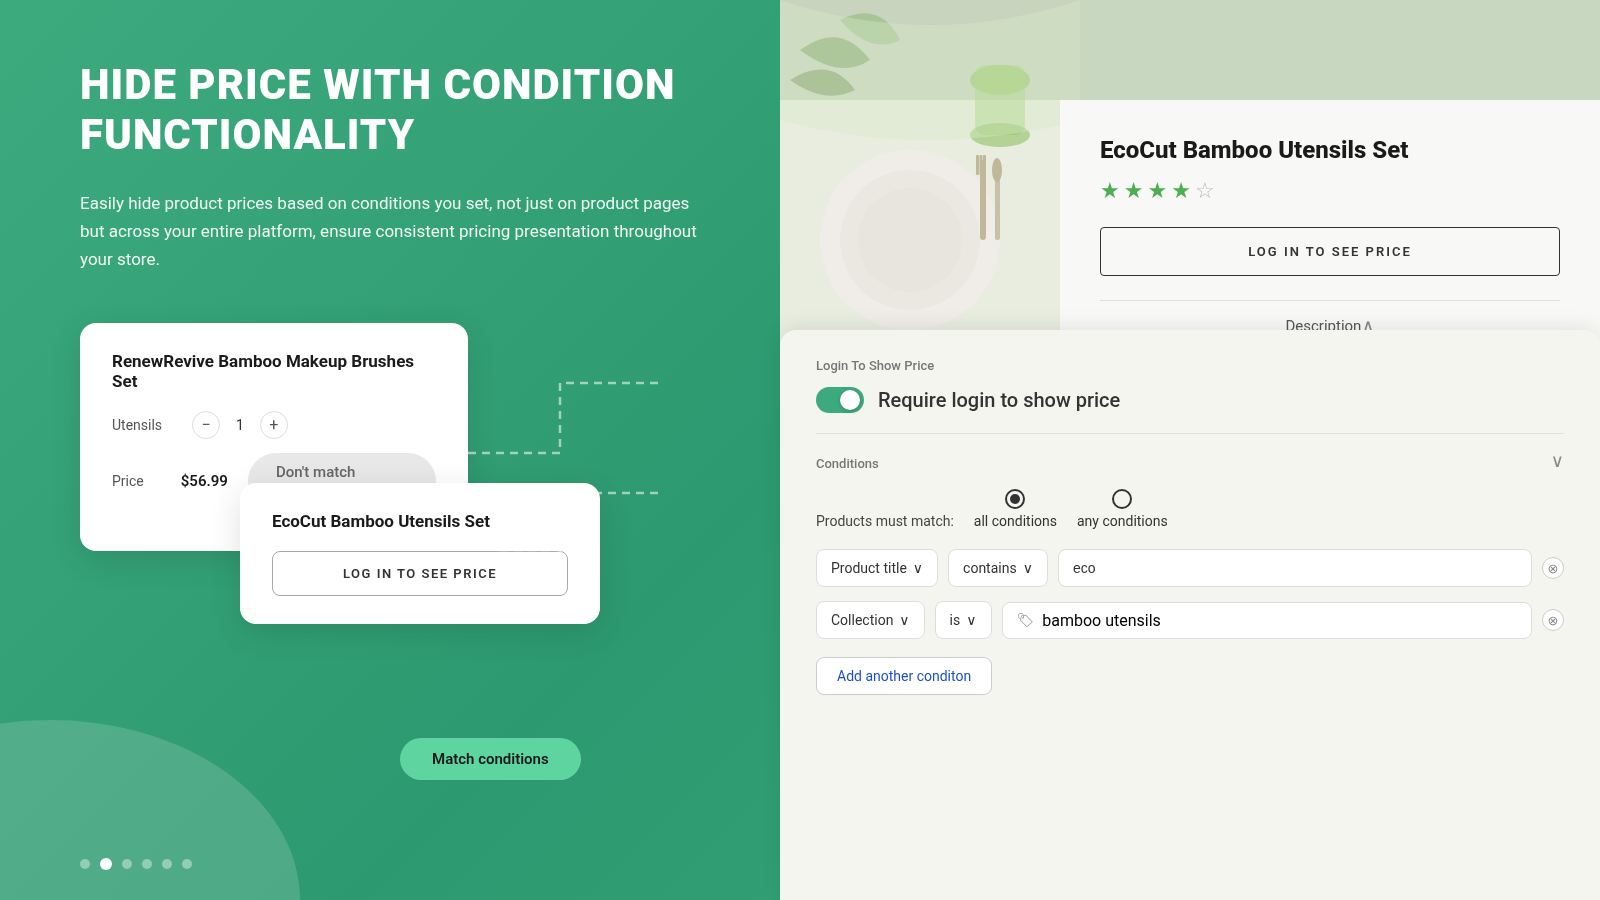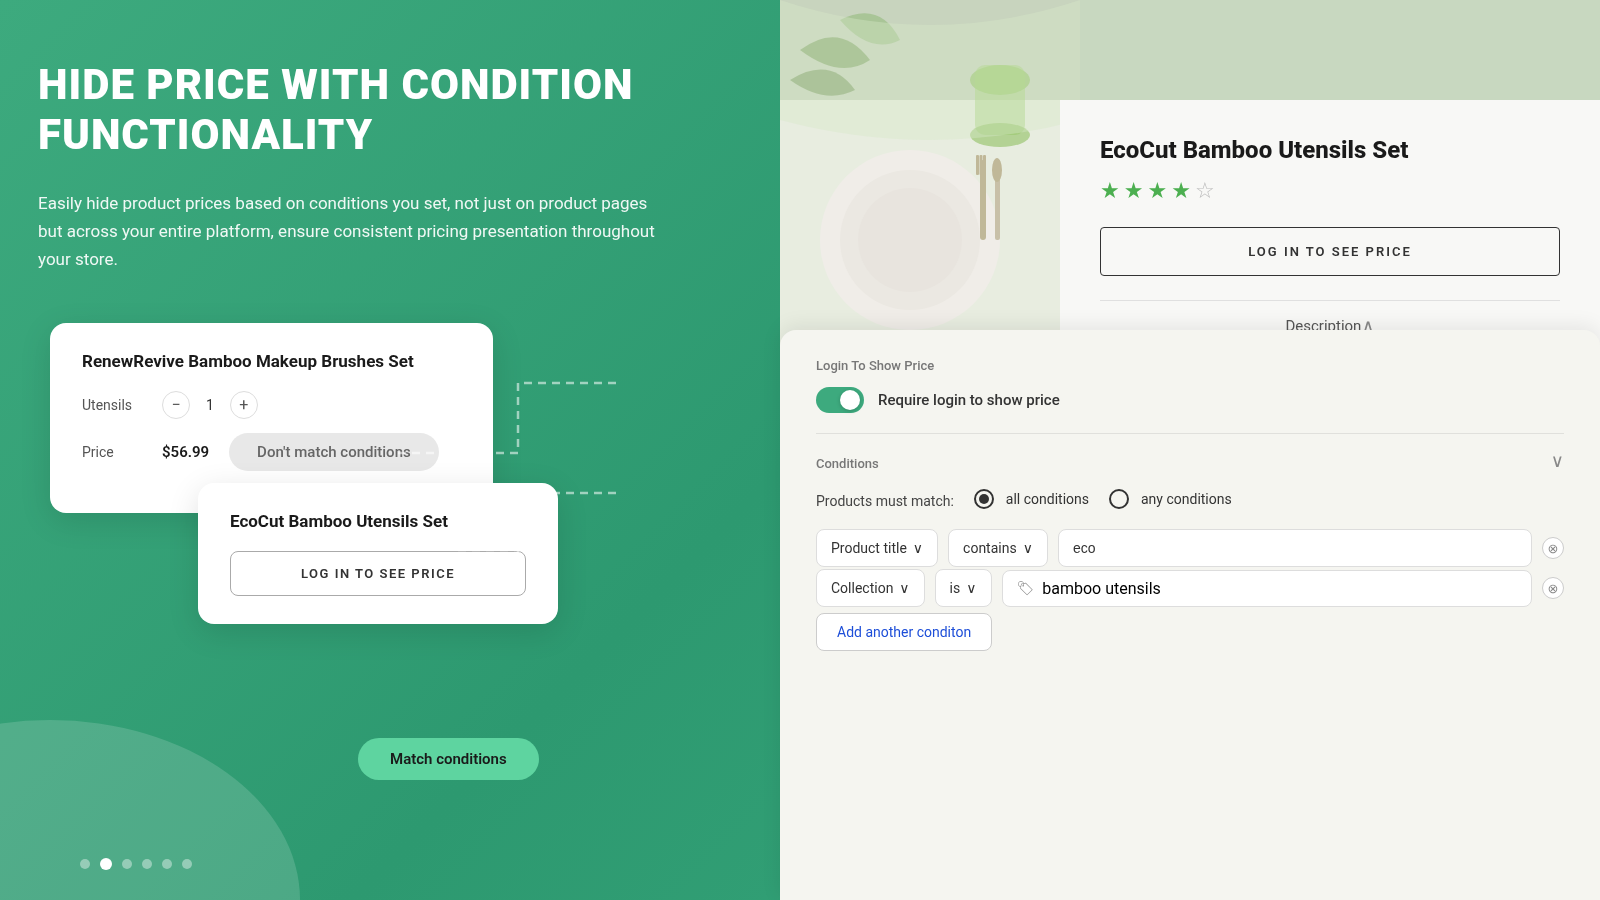--- a/index.html
+++ b/index.html
@@ -16,21 +16,21 @@
       height: 900px;
       background: linear-gradient(135deg, #3daa7e 0%, #2d9970 50%, #38a87c 100%);
       position: relative;
       display: flex;
       align-items: stretch;
     }
 
     
     .left-section {
       width: 780px;
-      padding: 60px 38px;
+      padding: 60px 80px;
       position: relative;
       display: flex;
       flex-direction: column;
       justify-content: flex-start;
     }
 
     .hero-title {
       font-size: 42px;
       font-weight: 900;
       color: #ffffff;
@@ -56,24 +56,24 @@
     }
 
     .product-card {
       background: #ffffff;
       border-radius: 16px;
       padding: 28px 32px;
       box-shadow: 0 8px 32px rgba(0,0,0,0.12);
     }
 
     .product-card-1 {
-      width: 443px;
+      width: 388px;
       position: absolute;
       top: 0;
-      left: 12px;
+      left: 0;
     }
 
     .product-card-2 {
       width: 360px;
       position: absolute;
       top: 160px;
       left: 160px;
     }
 
     .product-card-title {
@@ -320,21 +320,21 @@
       height: 20px;
       background: white;
       border-radius: 50%;
       position: absolute;
       top: 3px;
       right: 4px;
       box-shadow: 0 1px 4px rgba(0,0,0,0.2);
     }
 
     .toggle-label {
-      font-size: 15px;
+      font-size: 20px;
       color: #333;
       font-weight: 500;
     }
 
     .conditions-divider {
       height: 1px;
       background: #e0e0dc;
       margin-bottom: 16px;
     }
 
@@ -362,23 +362,24 @@
 
     .match-options {
       display: flex;
       gap: 20px;
       align-items: center;
     }
 
     .radio-option {
       display: flex;
       align-items: center;
-      gap: 12px;
+      gap: 4px;
       font-size: 14px;
       color: #333;
+      flex-direction: column;
     }
 
     .radio-outer {
       width: 20px;
       height: 20px;
       border-radius: 50%;
       border: 2px solid #333;
       display: flex;
       align-items: center;
       justify-content: center;
@@ -389,21 +390,21 @@
       height: 10px;
       border-radius: 50%;
       background: #333;
     }
 
     
     .condition-row {
       display: flex;
       align-items: center;
       gap: 10px;
-      margin-bottom: 2px;
+      margin-bottom: 14px;
     }
 
     .condition-select {
       border: 1.5px solid #ddd;
       border-radius: 8px;
       padding: 10px 14px;
       font-size: 14px;
       color: #333;
       background: white;
       display: flex;

